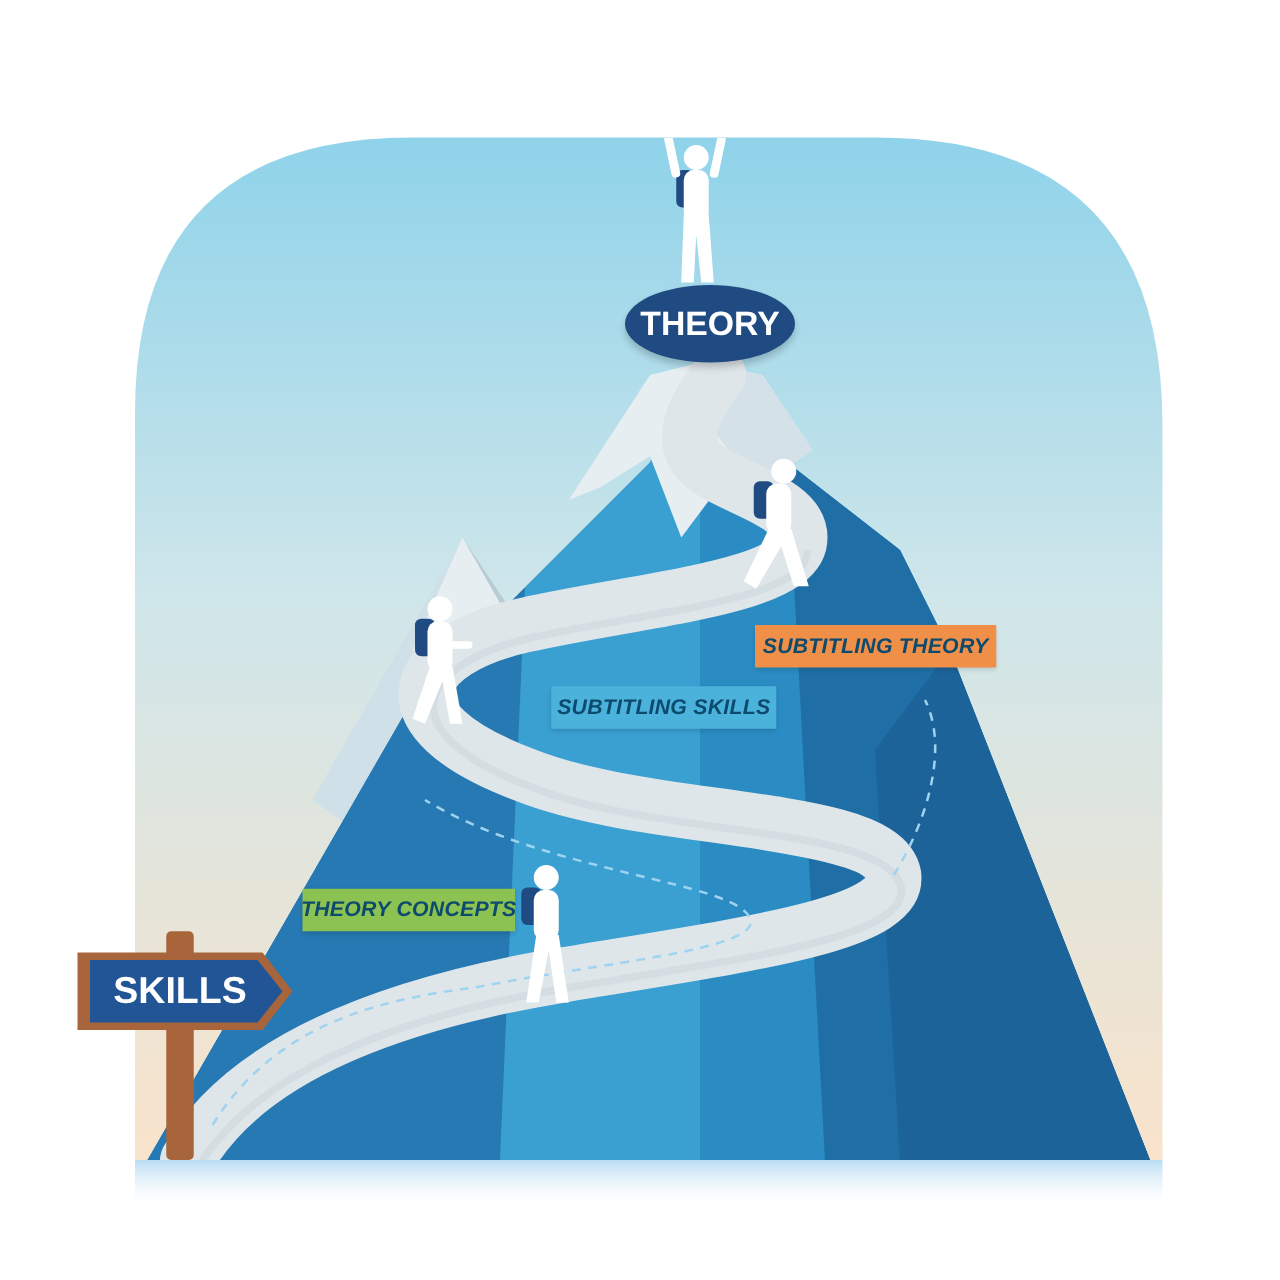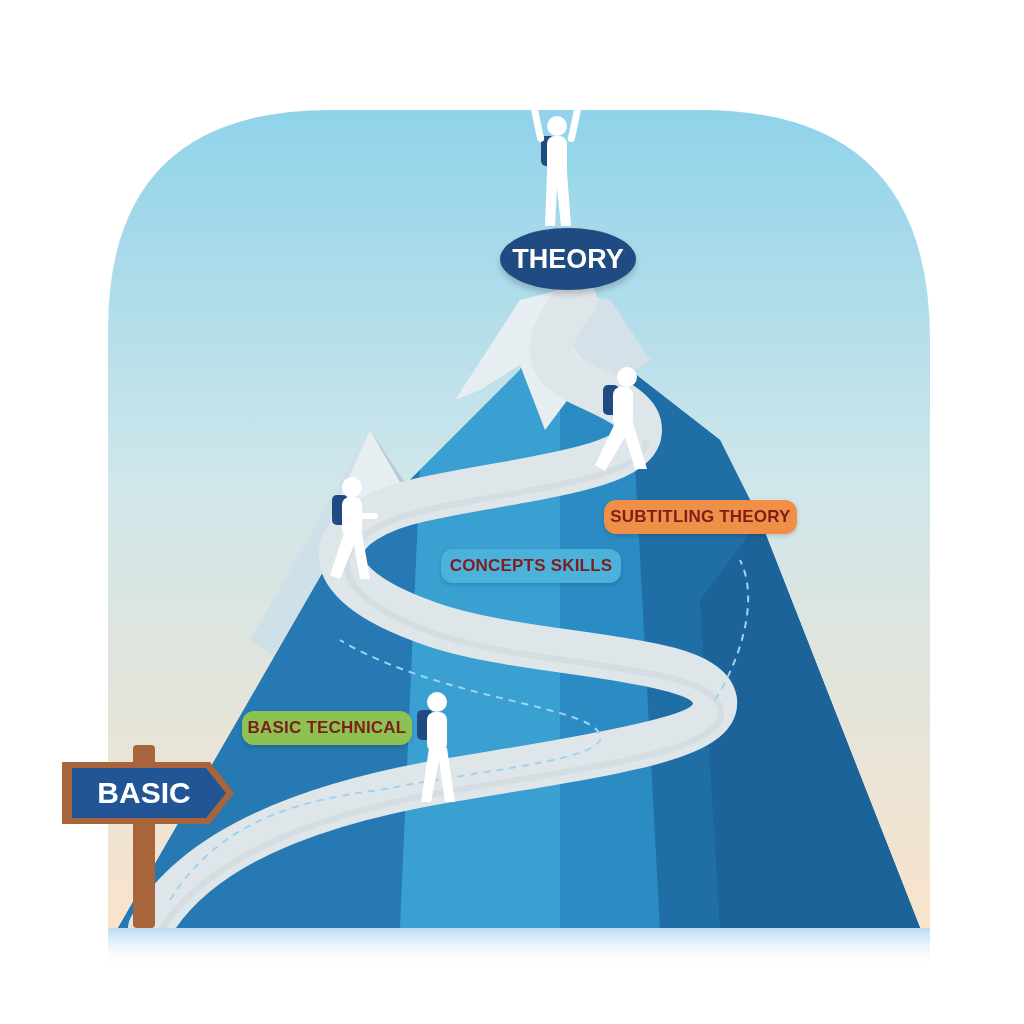--- a/index.html
+++ b/index.html
@@ -1,21 +1,21 @@
 <!DOCTYPE html>
 <html><head>
 <meta charset="utf-8">
 <style>
   html, body { margin: 0; padding: 0; background: #ffffff; }
   body { width: 1024px; height: 1024px; position: relative; overflow: hidden; font-family: "Liberation Sans", sans-serif; }
   #scene { position: absolute; left: 0; top: 0; width: 1024px; height: 1024px; }
   .label {
-    position: absolute; color: #7f1d1d; font-weight: bold; font-family: "Liberation Sans", sans-serif;
-    border-radius: 12px; display: flex; align-items: center; justify-content: center;
-    letter-spacing: 0.2px; white-space: nowrap; box-shadow: 0 2px 4px rgba(0,0,0,0.15);
+    position: absolute; color: #0c4a6e; font-weight: bold; font-family: "Liberation Sans", sans-serif;
+    border-radius: 0; display: flex; align-items: center; justify-content: center;
+    letter-spacing: 0.2px; white-space: nowrap; box-shadow: 0 2px 4px rgba(0,0,0,0.15); font-style: italic;
   }
   .lbl-subtitling { left: 604px; top: 500px; width: 193px; height: 34px; background: #f08f48; font-size: 17px; }
   .lbl-technical { left: 441px; top: 549px; width: 180px; height: 34px; background: #4bb2dc; font-size: 17px; }
   .lbl-basic { left: 242px; top: 711px; width: 170px; height: 34px; background: #8cc251; font-size: 17px; }
   .expert-badge {
     position: absolute; left: 500px; top: 228px; width: 136px; height: 62px; border-radius: 50%;
     background: #1f4a82; color: #fff; font-weight: bold; font-size: 27px;
     display: flex; align-items: center; justify-content: center;
     box-shadow: 0 4px 6px rgba(0,0,0,0.2);
   }
@@ -108,16 +108,16 @@
   <rect x="108" y="928" width="822" height="40" fill="url(#ground)"></rect>
 
   <g>
     <rect x="133" y="745" width="22" height="183" rx="4" fill="#a8643a"></rect>
     <polygon points="62,762 210,762 234,793 210,824 62,824" fill="#a8643a"></polygon>
     <polygon points="72,768 206,768 226,793 206,818 72,818" fill="#215596"></polygon>
   </g>
 </svg>
 
 <div class="expert-badge">THEORY</div>
-<div class="novice-text">BASIC</div>
-<div class="label lbl-basic">BASIC TECHNICAL</div>
-<div class="label lbl-technical">CONCEPTS SKILLS</div>
+<div class="novice-text">SKILLS</div>
+<div class="label lbl-basic">THEORY CONCEPTS</div>
+<div class="label lbl-technical">SUBTITLING SKILLS</div>
 <div class="label lbl-subtitling">SUBTITLING THEORY</div>
 
 </body></html>

